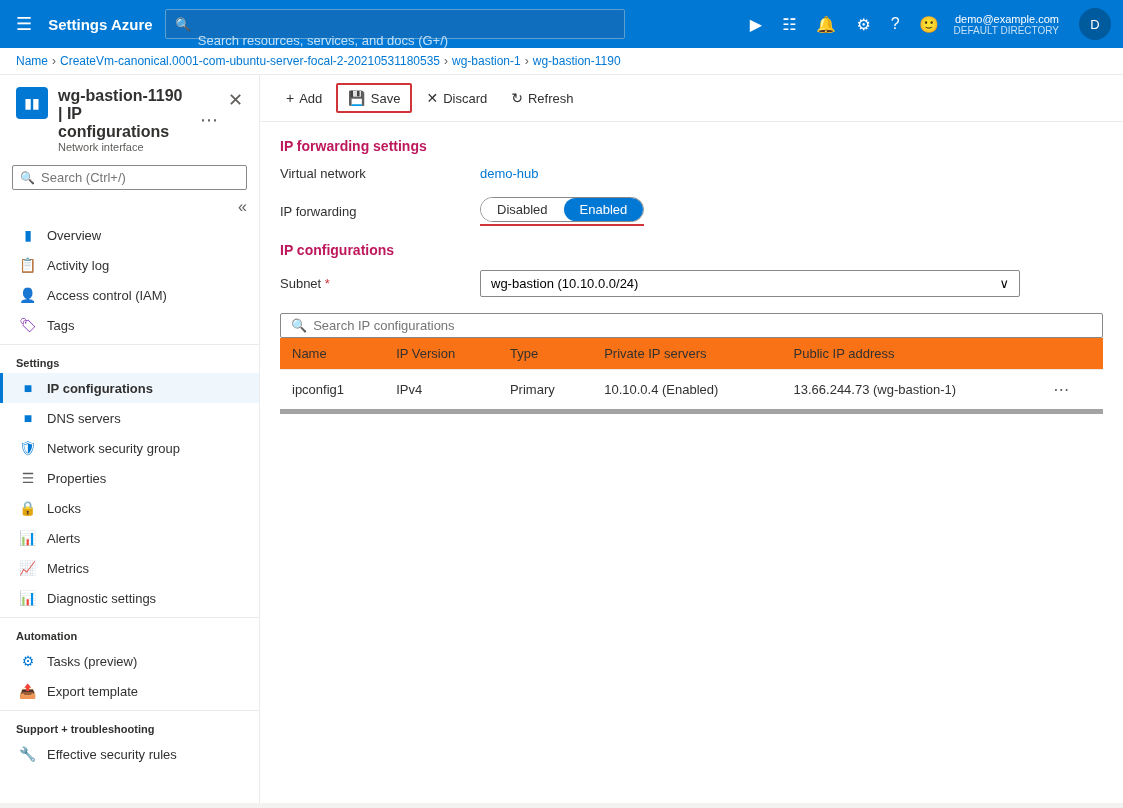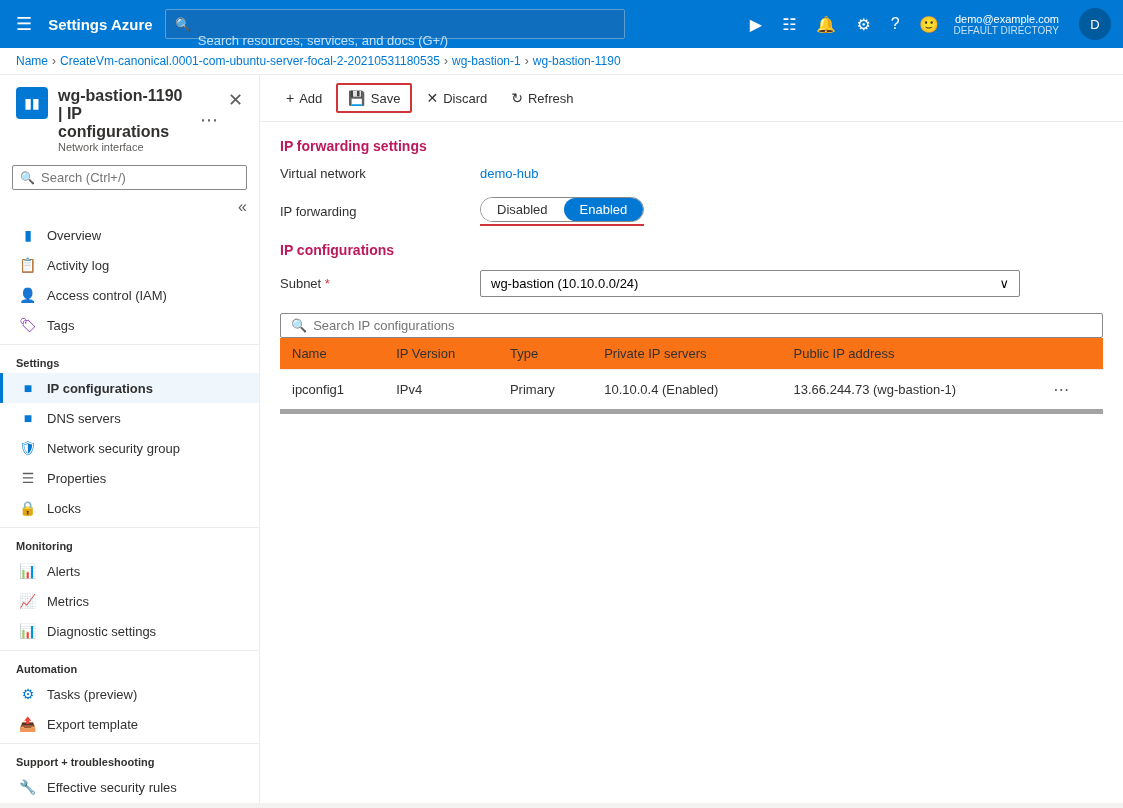--- a/index.html
+++ b/index.html
@@ -249,21 +249,20 @@
       </div>
       <div class="sidebar-nav-item">
         <span class="nav-icon" style="color:#605e5c;">☰</span>
         <span>Properties</span>
       </div>
       <div class="sidebar-nav-item">
         <span class="nav-icon" style="color:#605e5c;">🔒</span>
         <span>Locks</span>
       </div>
 
-      <div class="sidebar-section-label">Monitoring</div>
       <div class="sidebar-nav-item">
         <span class="nav-icon" style="color:#0078d4;">📊</span>
         <span>Alerts</span>
       </div>
       <div class="sidebar-nav-item">
         <span class="nav-icon" style="color:#0078d4;">📈</span>
         <span>Metrics</span>
       </div>
       <div class="sidebar-nav-item">
         <span class="nav-icon" style="color:#0078d4;">📊</span>

